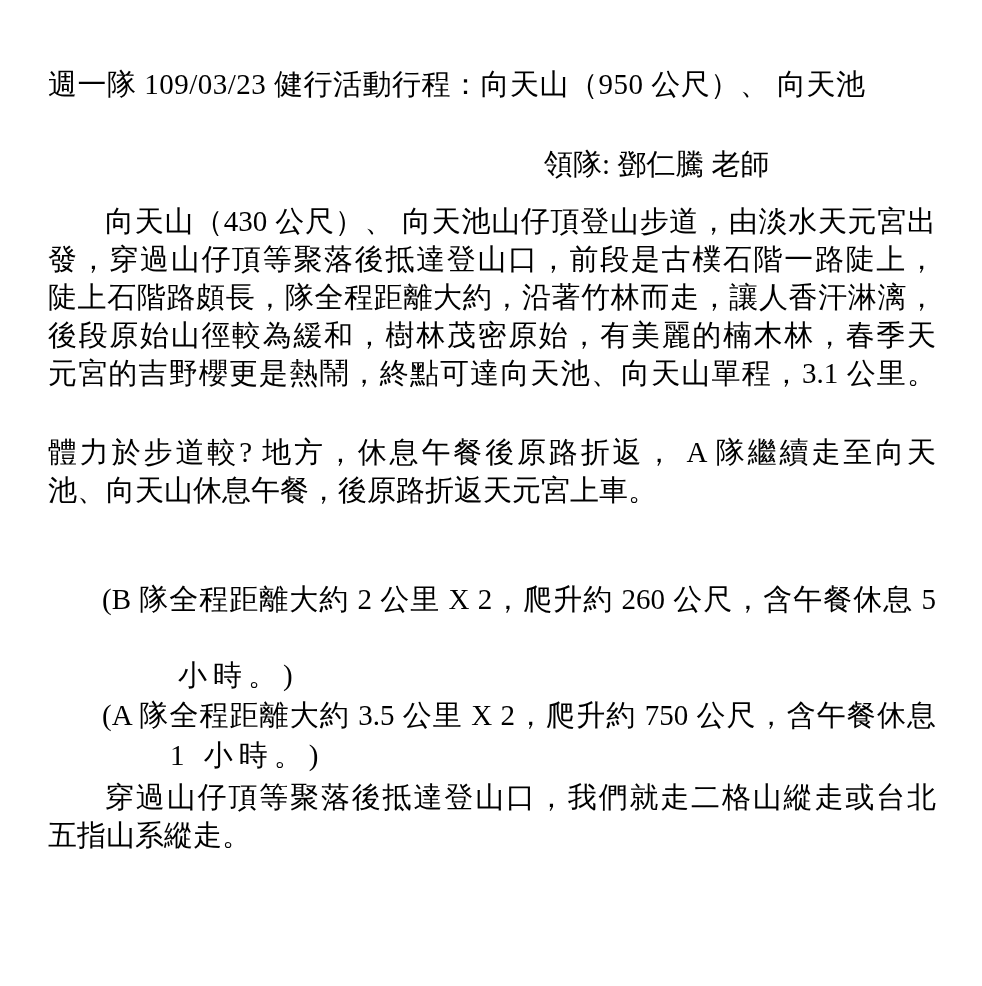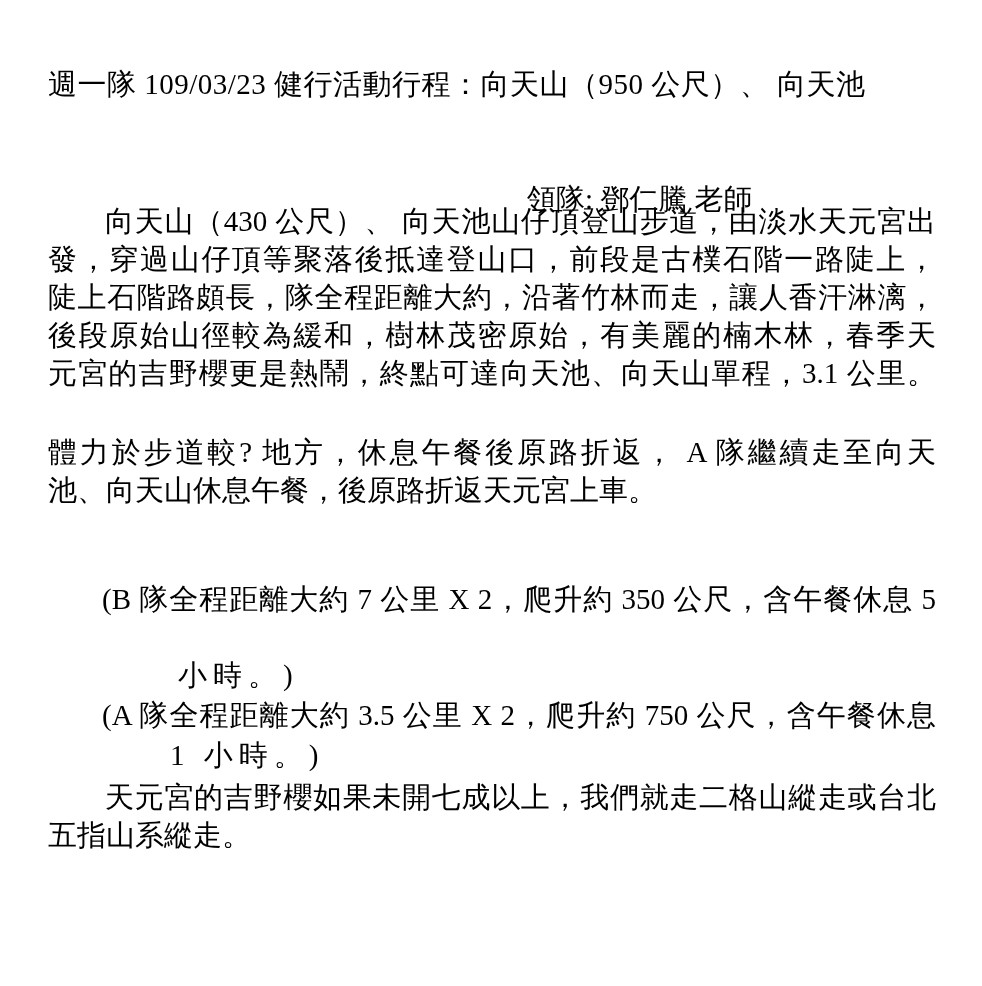--- a/index.html
+++ b/index.html
@@ -22,25 +22,24 @@
     color: #000000;
   }
   .title-block {
     left: 48px;
     top: 64px;
     width: 900px;
     line-height: 40px;
     letter-spacing: 0.5px;
   }
   .leader-block {
-    left: 527px;
+    left: 544px;
     top: 144px;
     line-height: 40px;
     white-space: nowrap;
-    margin-top: 35px;
   }
   .para {
     left: 48px;
     width: 888px;
     line-height: 38px;
   }
   .p1 { top: 202px; }
   .p2 { top: 433px; }
   .notes { top: 579px; line-height: 40px; }
   .p3 { top: 778px; }
@@ -77,24 +76,24 @@
     <span class="line just">後段原始山徑較為緩和，樹林茂密原始，有美麗的楠木林，春季天</span>
     <span class="line just">元宮的吉野櫻更是熱鬧，終點可達向天池、向天山單程，3.1 公里。</span>
   </div>
 
   <div class="block para p2">
     <span class="line just">體力於步道較? 地方，休息午餐後原路折返， A 隊繼續走至向天</span>
     <span class="line">池、向天山休息午餐，後原路折返天元宮上車。</span>
   </div>
 
   <div class="block para notes">
-    <span class="line just note-indent">(B 隊全程距離大約 7 公里 X 2，爬升約 350 公尺，含午餐休息 5</span>
+    <span class="line just note-indent">(B 隊全程距離大約 2 公里 X 2，爬升約 260 公尺，含午餐休息 5</span>
     <span class="line note-cont-b">小時。)</span>
     <span class="line just note-indent">(A 隊全程距離大約 3.5 公里 X 2，爬升約 750 公尺，含午餐休息</span>
     <span class="line note-cont-a">1 小時。)</span>
   </div>
 
   <div class="block para p3">
-    <span class="line just indent2">天元宮的吉野櫻如果未開七成以上，我們就走二格山縱走或台北</span>
+    <span class="line just indent2">穿過山仔頂等聚落後抵達登山口，我們就走二格山縱走或台北</span>
     <span class="line">五指山系縱走。</span>
   </div>
 
 </div>
 
 </body></html>

